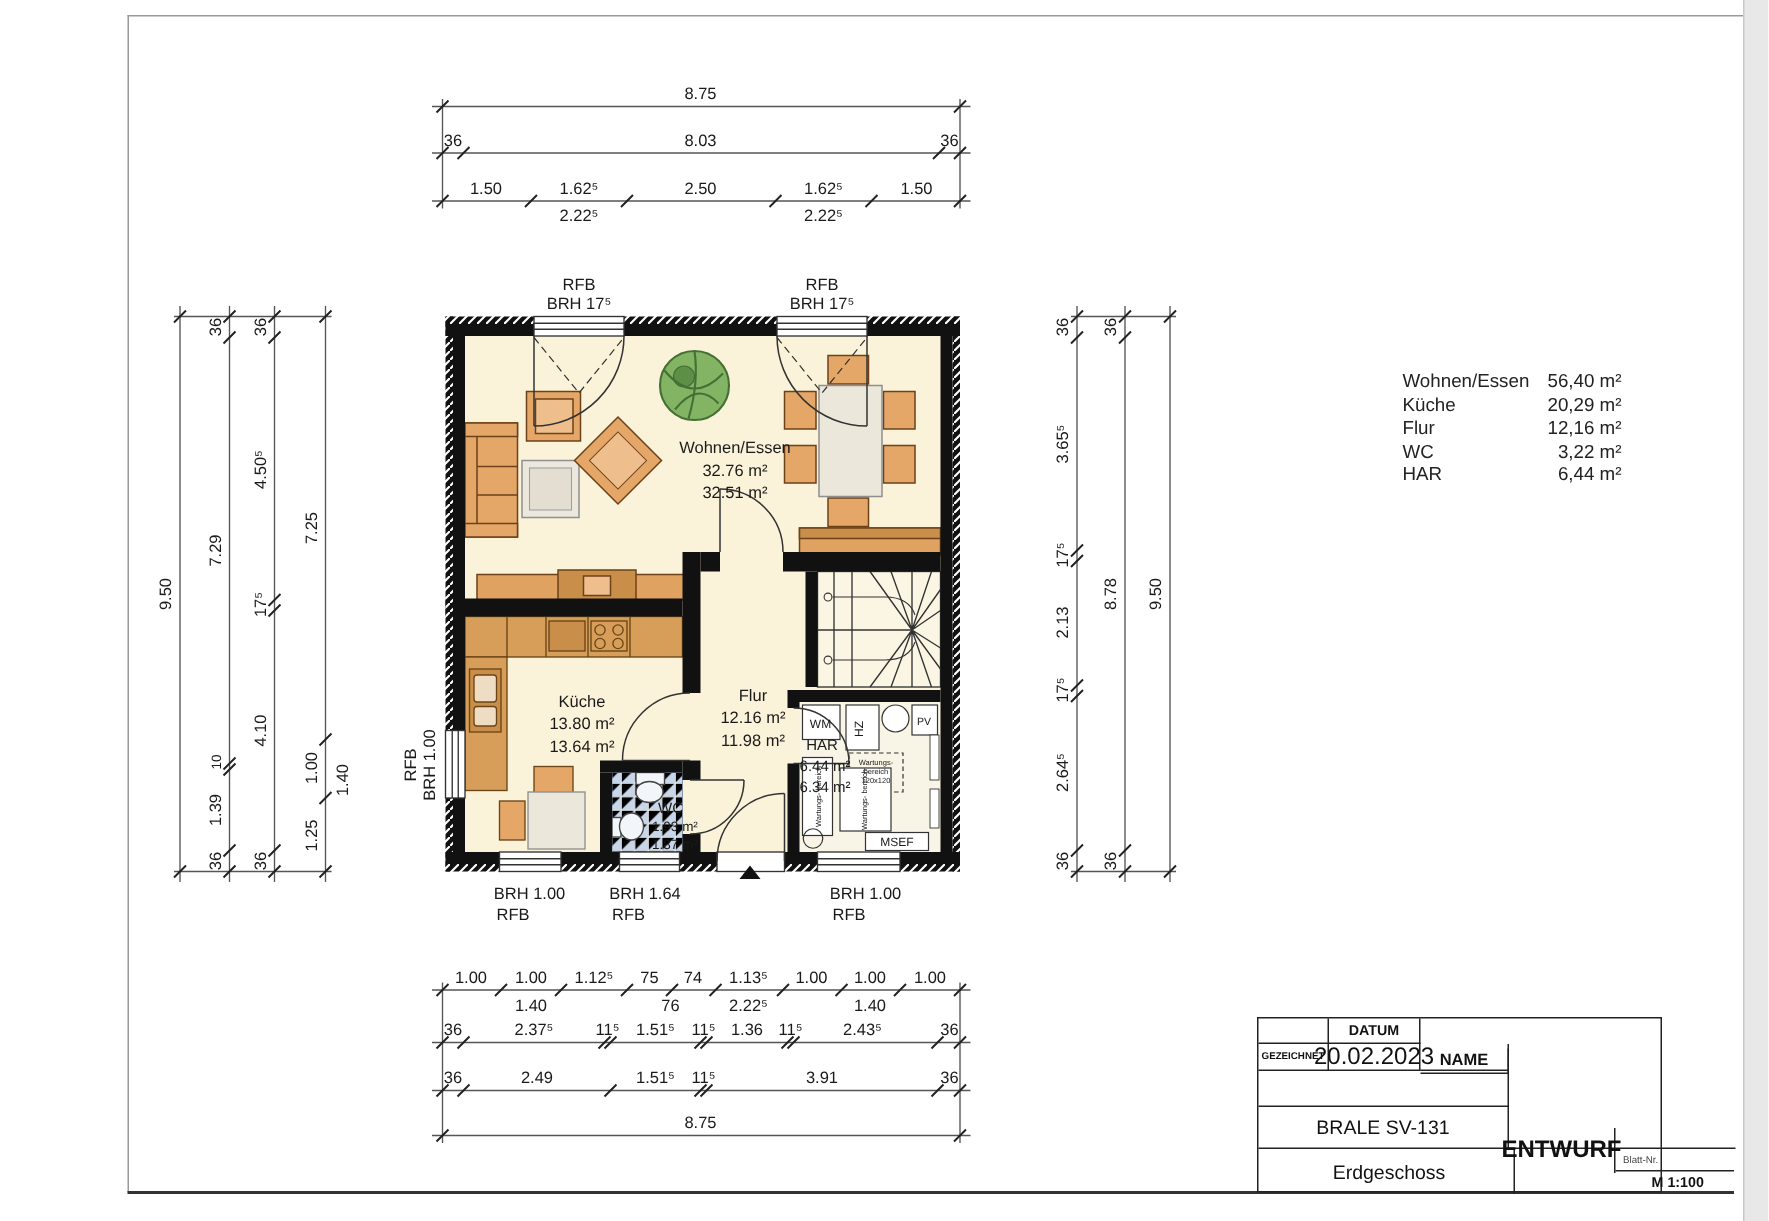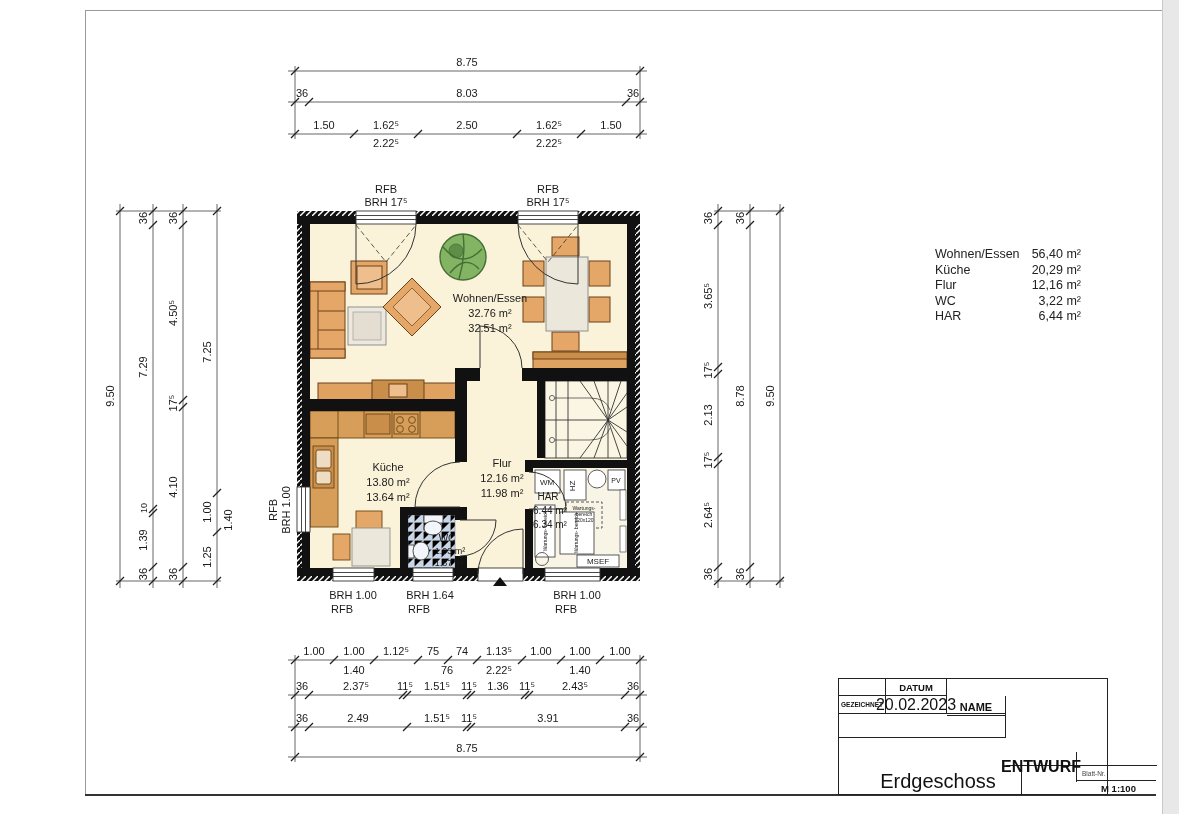--- a/index.html
+++ b/index.html
@@ -433,20 +433,21 @@
   </div>
 
   <div class="tblock">
     <div class="tc br bb" style="left:0;top:0;width:47px;height:17px;"></div>
     <div class="tc br bb" style="left:47px;top:0;width:61px;height:17px;font-weight:bold;font-size:9.5px;">DATUM</div>
     <div class="tc br bb" style="left:108px;top:0;width:59px;height:17px;font-weight:bold;font-size:11px;margin-top:20px;">NAME</div>
     <div class="tc br bb" style="left:0;top:17px;width:47px;height:18px;font-weight:bold;font-size:6.5px;">GEZEICHNET</div>
     <div class="tc br bb" style="left:47px;top:17px;width:61px;height:18px;font-size:16px;">20.02.2023</div>
     <div class="tc br bb" style="left:108px;top:17px;width:59px;height:18px;"></div>
     <div class="tc br bb" style="left:0;top:35px;width:167px;height:24px;"></div>
-    <div class="tc br" style="left:16px;top:87px;width:167px;height:30px;font-size:20px;">Erdgeschoss</div>
+    <div class="tc br bb" style="left:0;top:59px;width:167px;height:28px;font-size:13px;">BRALE SV-131</div>
+    <div class="tc br" style="left:4px;top:87px;width:167px;height:30px;font-size:13px;">Erdgeschoss</div>
     <div class="tc bb" style="left:167px;top:0;width:151px;height:87px;"></div>
     <div class="tc br" style="left:167px;top:73px;width:71px;height:30px;font-weight:bold;font-size:16px;">ENTWURF</div>
     <div class="tc bb" style="left:238px;top:87px;width:79px;height:15px;justify-content:flex-start;padding-left:5px;font-size:6.5px;color:#444;">Blatt-Nr.</div>
     <div class="tc" style="left:240px;top:102px;width:79px;height:15px;font-weight:bold;font-size:9.5px;">M 1:100</div>
   </div>
 
 </div>
 
 </body></html>

